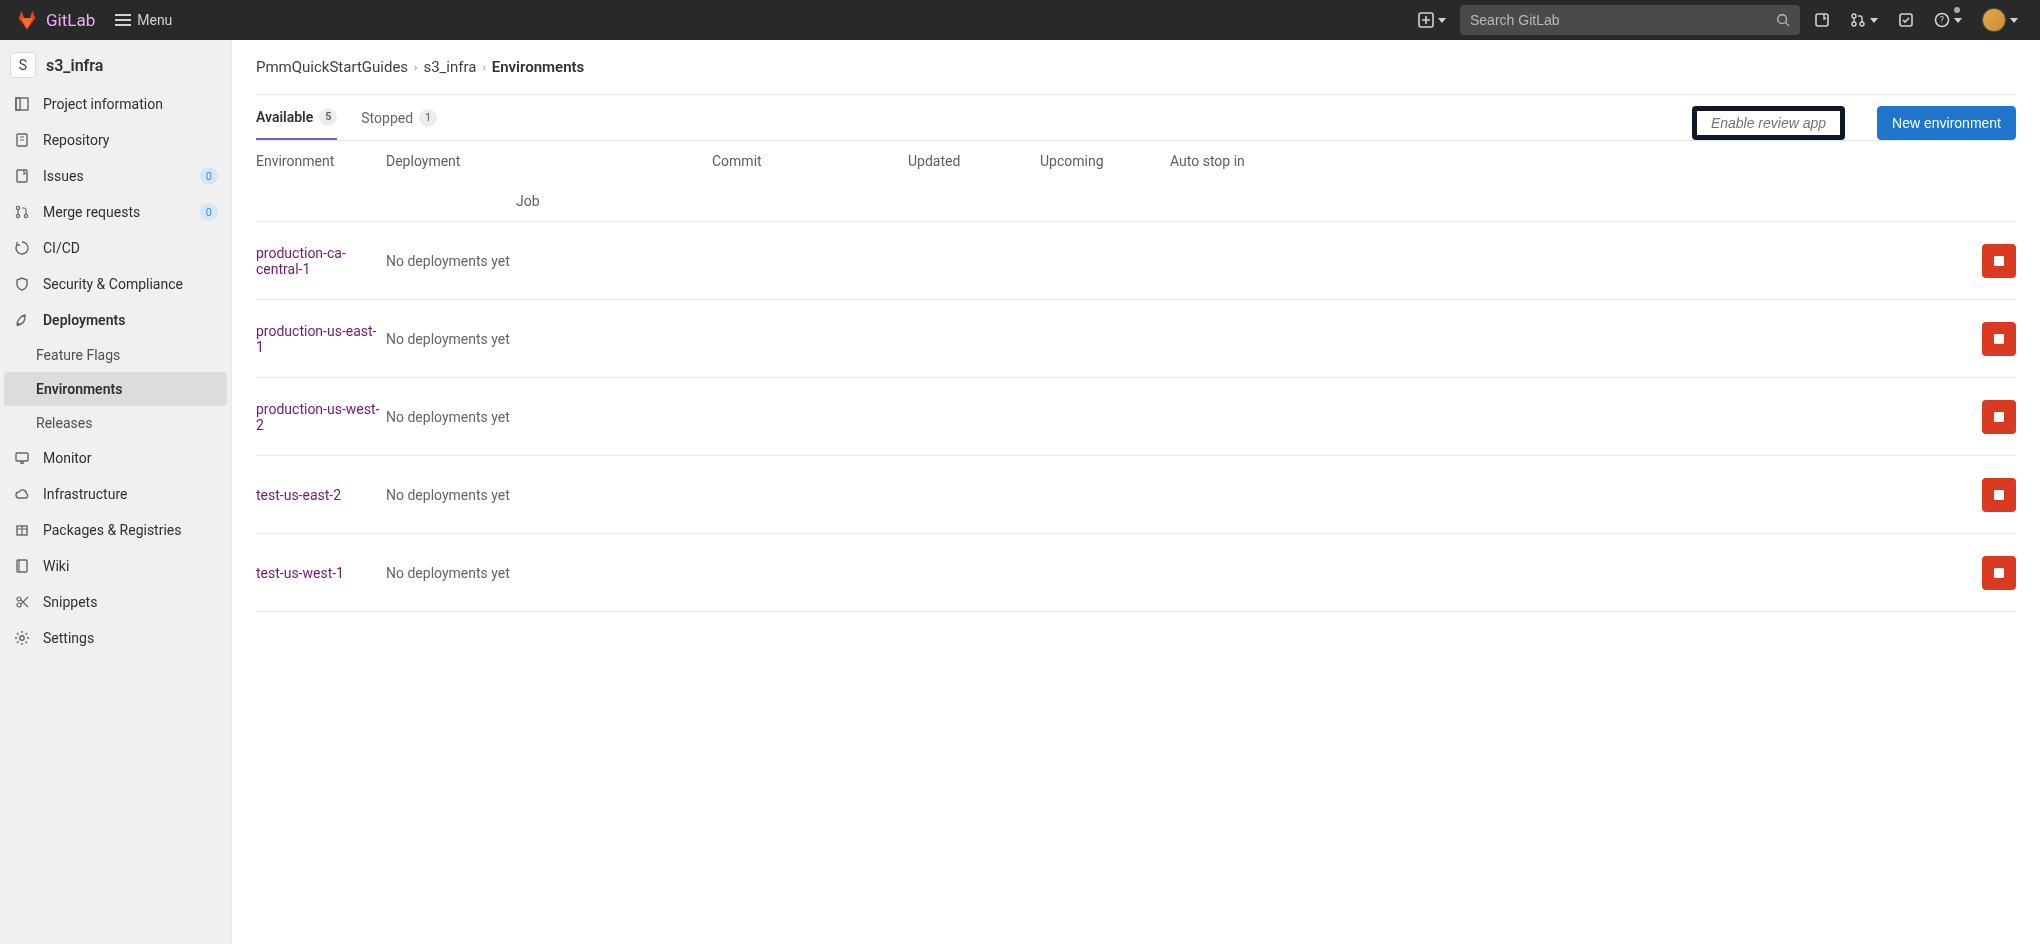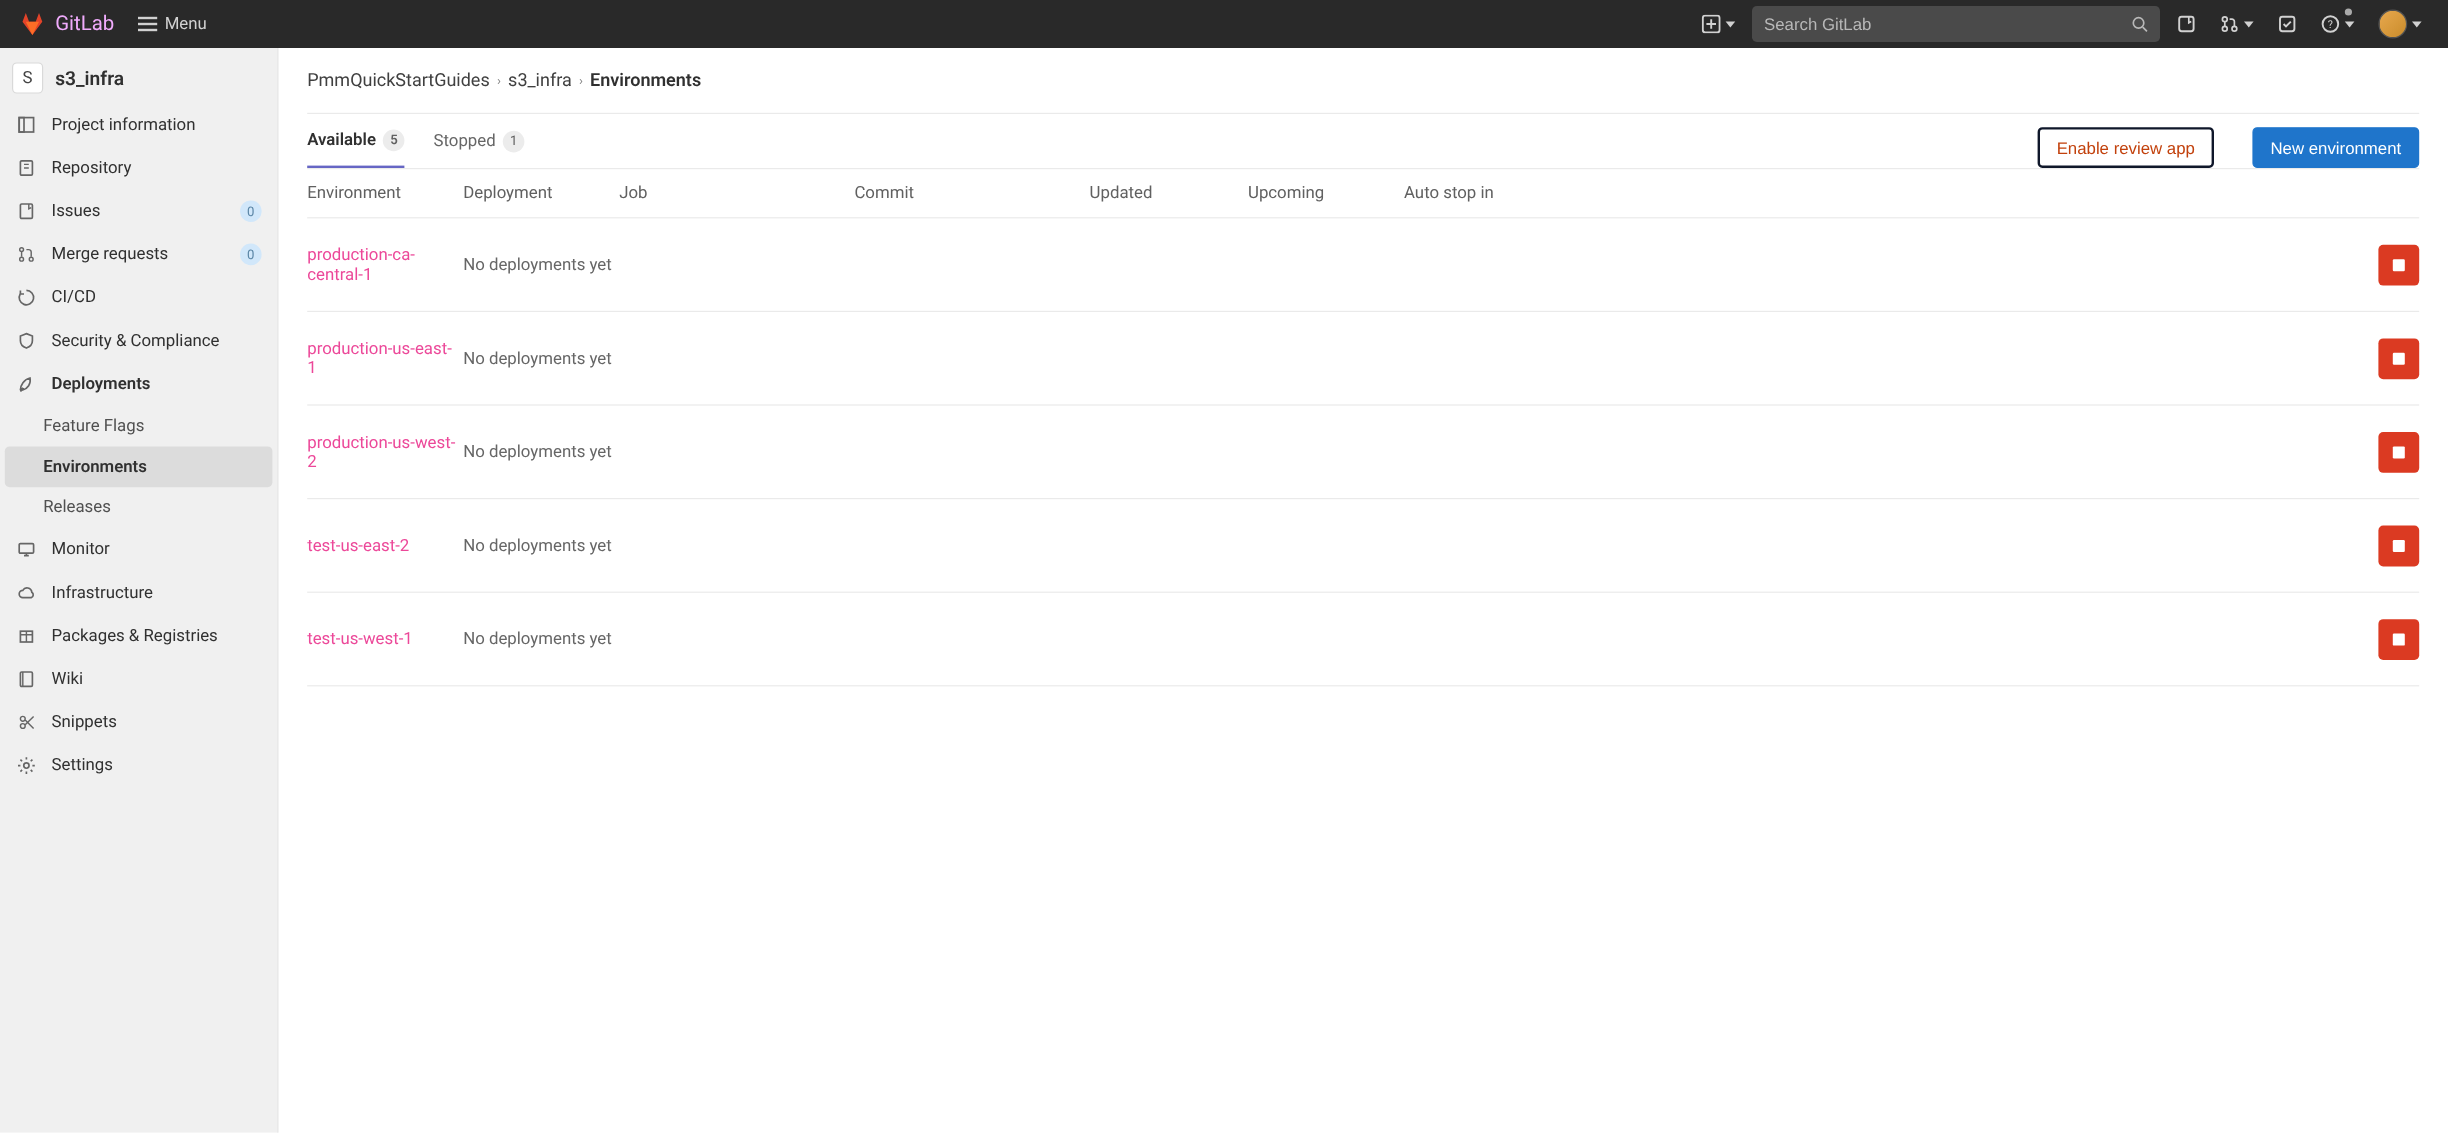--- a/index.html
+++ b/index.html
@@ -81,39 +81,39 @@
     .breadcrumbs .sep { color:#888; font-size:11px; }
 
     .tabs-row { display:flex; align-items:flex-end; gap:24px; border-bottom:1px solid #eaeaea; height:46px;}
     .tab { display:flex; align-items:center; gap:6px; height:100%; cursor:pointer; color:#666;}
     .tab.active { color:#303030; font-weight:600; border-bottom:2px solid #6666c4; }
     .tab-badge { background:#ececec; color:#606060; border-radius:9px; min-width:18px; height:18px; display:flex;align-items:center;justify-content:center;font-size:11px; padding:0 5px;}
     .tabs-spacer { flex:1; }
     .btn {
       height:34px; padding:0 14px; border-radius:4px; font-size:14px; cursor:pointer; display:flex;align-items:center;
     }
-    .btn-outline { background:#fff; border:2px solid #0f172a; color:#c2410c; }
+    .btn-outline { background:#fff; border:5px solid #0f172a; color:#737373;font-style:italic; }
     .btn-primary { background:#1f75cb; border:1px solid #1f75cb; color:#fff; margin-left:8px;}
 
     .env-header {
       display:flex; padding:12px 0; color:#606060; font-size:14px;
       border-bottom:1px solid #eaeaea;
     }
     .env-row {
       display:flex; align-items:center; min-height:78px; border-bottom:1px solid #eaeaea;
     }
     .col-env { width:130px; }
     .col-dep { width:130px; }
-    .col-job { width:196px; }
+    .col-job { width:196px;margin-top:40px; }
     .col-commit { width:196px; }
     .col-upd { width:132px; }
     .col-upc { width:130px; }
     .col-auto { width:200px; }
     .col-actions { margin-left:auto; }
-    .env-link { color:#ec4899; cursor:pointer; word-break:break-word; padding-right:10px;}
+    .env-link { color:#701a75; cursor:pointer; word-break:break-word; padding-right:10px;}
     .dep-text { color:#666; }
     .stop-btn {
       width:34px; height:34px; background:#db3a22; border-radius:4px; display:flex;align-items:center;justify-content:center;cursor:pointer;
     }
     .stop-square { width:10px; height:10px; background:#fff; border-radius:1px; }
   </style>
 </head>
 <body>
 
 <div class="navbar">

